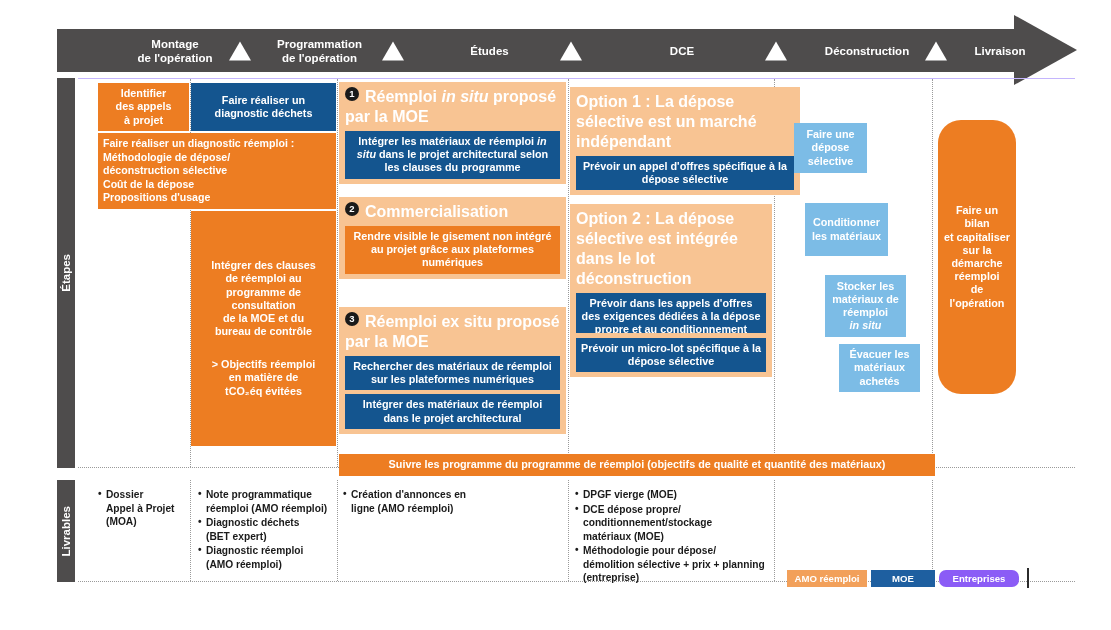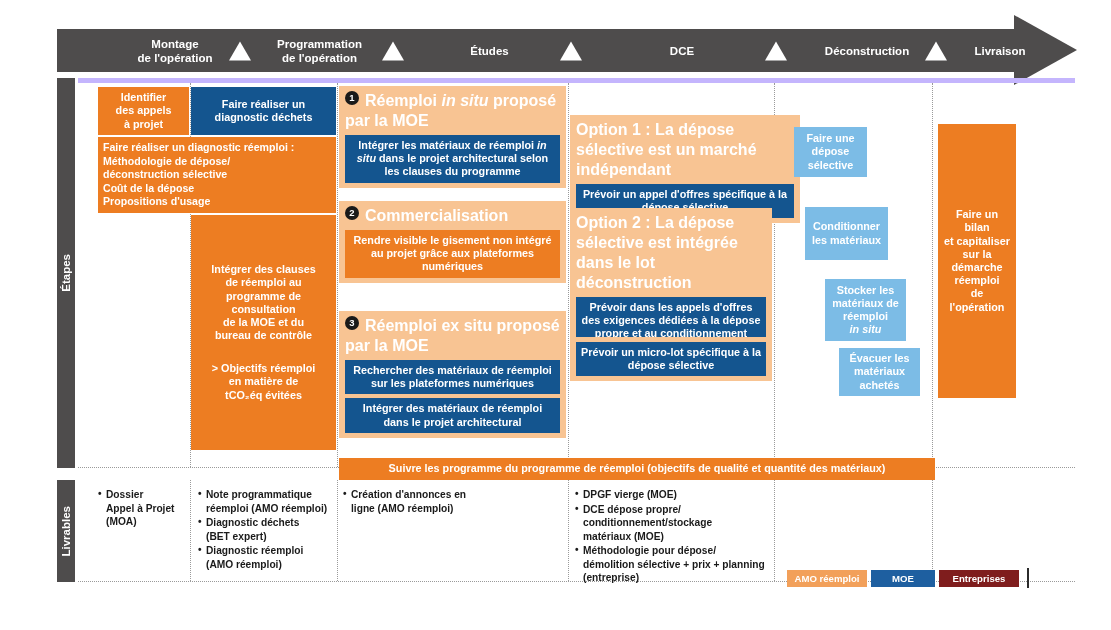--- a/index.html
+++ b/index.html
@@ -67,21 +67,21 @@
     white-space: nowrap;
   }
   #side-label-etapes { top: 78px; height: 390px; width: 18px; }
   #side-label-livrables { top: 480px; height: 102px; width: 18px; }
 
   
   #etapes-region {
     position: absolute;
     left: 78px; top: 78px;
     width: 997px; height: 390px;
-    border-top: 5px solid #c4b5fd;
+    border-top: 1px solid #c4b5fd;
     border-bottom: 1px dotted #9a9a9a;
   }
   #livrables-region {
     position: absolute;
     left: 78px; top: 480px;
     width: 997px; height: 102px;
     border-bottom: 1px dotted #9a9a9a;
   }
   .vdiv {
     position: absolute;
@@ -255,42 +255,42 @@
     <div class="inner orange-inner">Rendre visible le gisement non intégré au projet grâce aux plateformes numériques</div>
   </div>
 
   <div class="group" style="left:261px; top:228px; width:227px;">
     <div class="badge">3</div>
     <div class="group-head">Réemploi ex situ proposé par la MOE</div>
     <div class="inner">Rechercher des matériaux de réemploi sur les plateformes numériques</div>
     <div class="inner">Intégrer des matériaux de réemploi dans le projet architectural</div>
   </div>
 
-  <div class="group" style="left:492px; top:32px; width:230px;">
+  <div class="group" style="left:492px; top:8px; width:230px;">
     <div class="group-head opt">Option 1 : La dépose sélective est un marché indépendant</div>
     <div class="inner">Prévoir un appel d'offres spécifique à la dépose sélective</div>
   </div>
 
   <div class="group" style="left:492px; top:125px; width:202px;">
     <div class="group-head opt">Option 2 : La dépose sélective est intégrée dans le lot déconstruction</div>
     <div class="inner">Prévoir dans les appels d'offres des exigences dédiées à la dépose propre et au conditionnement</div>
   </div>
 
   <div class="group" style="left:492px; top:254px; width:202px;">
     <div class="inner">Prévoir un micro-lot spécifique à la dépose sélective</div>
   </div>
 
   <div class="card lblue" style="left:716px; top:44px; width:73px; height:50px;">Faire une<br>dépose<br>sélective</div>
   <div class="card lblue" style="left:727px; top:124px; width:83px; height:53px;">Conditionner<br>les matériaux</div>
   <div class="card lblue" style="left:747px; top:196px; width:81px; height:62px;">
       <div><span>Stocker les<br>matériaux de<br>réemploi<br></span><span class="it">in situ</span></div>
     </div>
   <div class="card lblue" style="left:761px; top:265px; width:81px; height:48px;">Évacuer les<br>matériaux<br>achetés</div>
 
-  <div class="card orange" style="left:860px; top:41px; width:78px; height:274px; font-size:10.8px;">Faire un bilan<br>et capitaliser<br>sur la démarche<br>réemploi<br>de l'opération</div>
+  <div class="card orange" style="left:860px; top:41px; width:78px; height:274px; font-size:10.8px;border-radius:23px;">Faire un bilan<br>et capitaliser<br>sur la démarche<br>réemploi<br>de l'opération</div>
 
   <div class="card orange" style="left:261px; top:375px; width:596px; height:22px; font-size:10.8px;">Suivre les programme du programme de réemploi (objectifs de qualité et quantité des matériaux)</div>
 </div>
 
 <div id="livrables-region">
   <div class="vdiv" style="left:112px;"></div>
   <div class="vdiv" style="left:259px;"></div>
   <div class="vdiv" style="left:490px;"></div>
   <div class="vdiv" style="left:696px;"></div>
   <div class="vdiv" style="left:854px;"></div>
@@ -320,15 +320,15 @@
       <li>DPGF vierge (MOE)</li>
       <li>DCE dépose propre/<br>conditionnement/stockage<br>matériaux (MOE)</li>
       <li>Méthodologie pour dépose/<br>démolition sélective + prix + planning<br>(entreprise)</li>
     </ul>
   </div>
 </div>
 
 <div id="legend">
   <div class="chip c0" style="background: rgb(242, 160, 90);">AMO réemploi</div>
   <div class="chip c1" style="background: rgb(30, 95, 160);">MOE</div>
-  <div class="chip c2" style="background: #7f1d1d;">Entreprises</div>
+  <div class="chip c2" style="background: #8b5cf6; border-radius: 7px;">Entreprises</div>
   <div class="endbar"></div>
 </div>
 
 </body></html>

